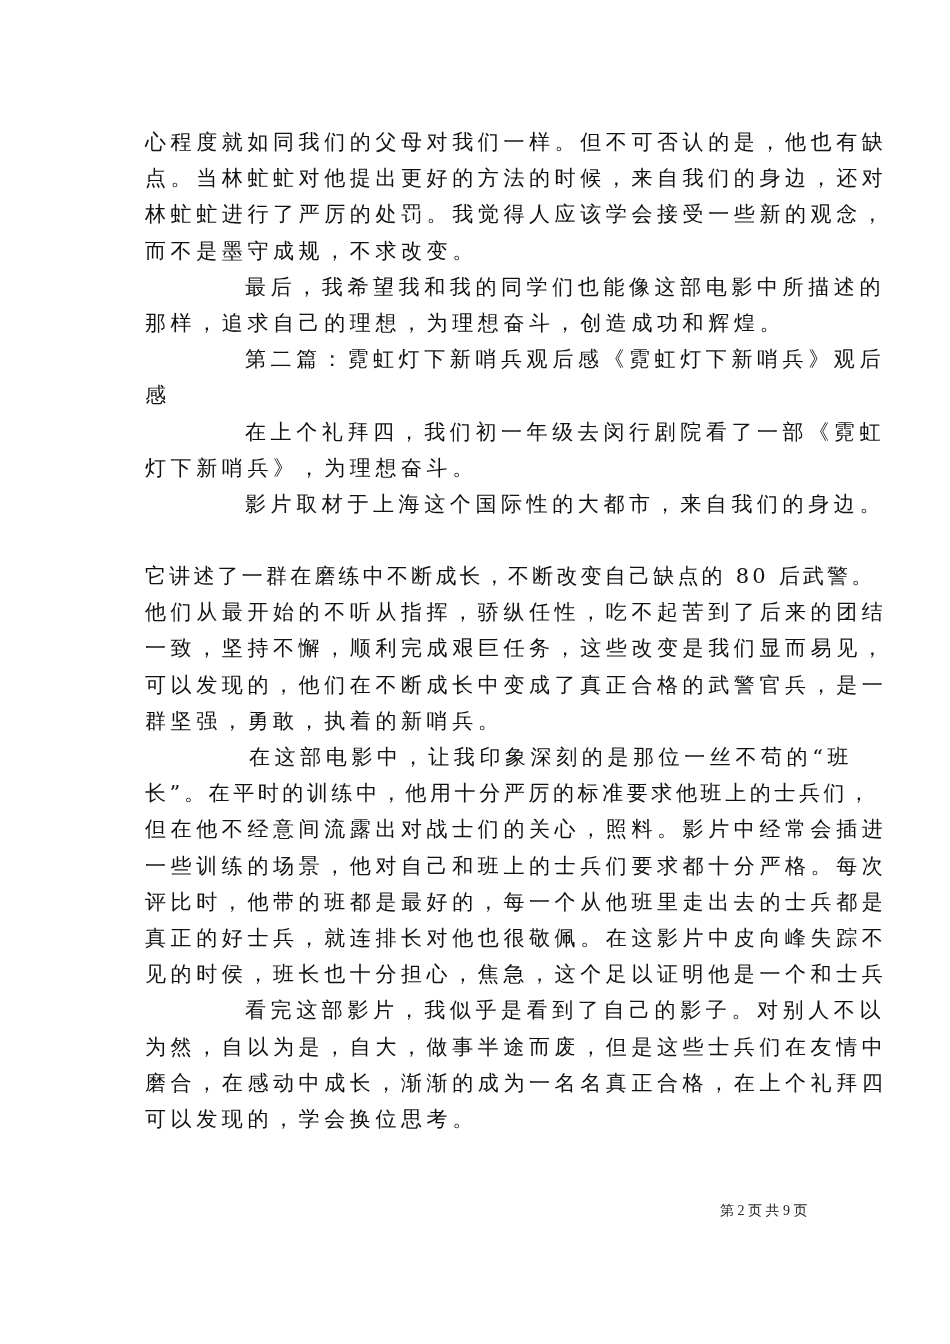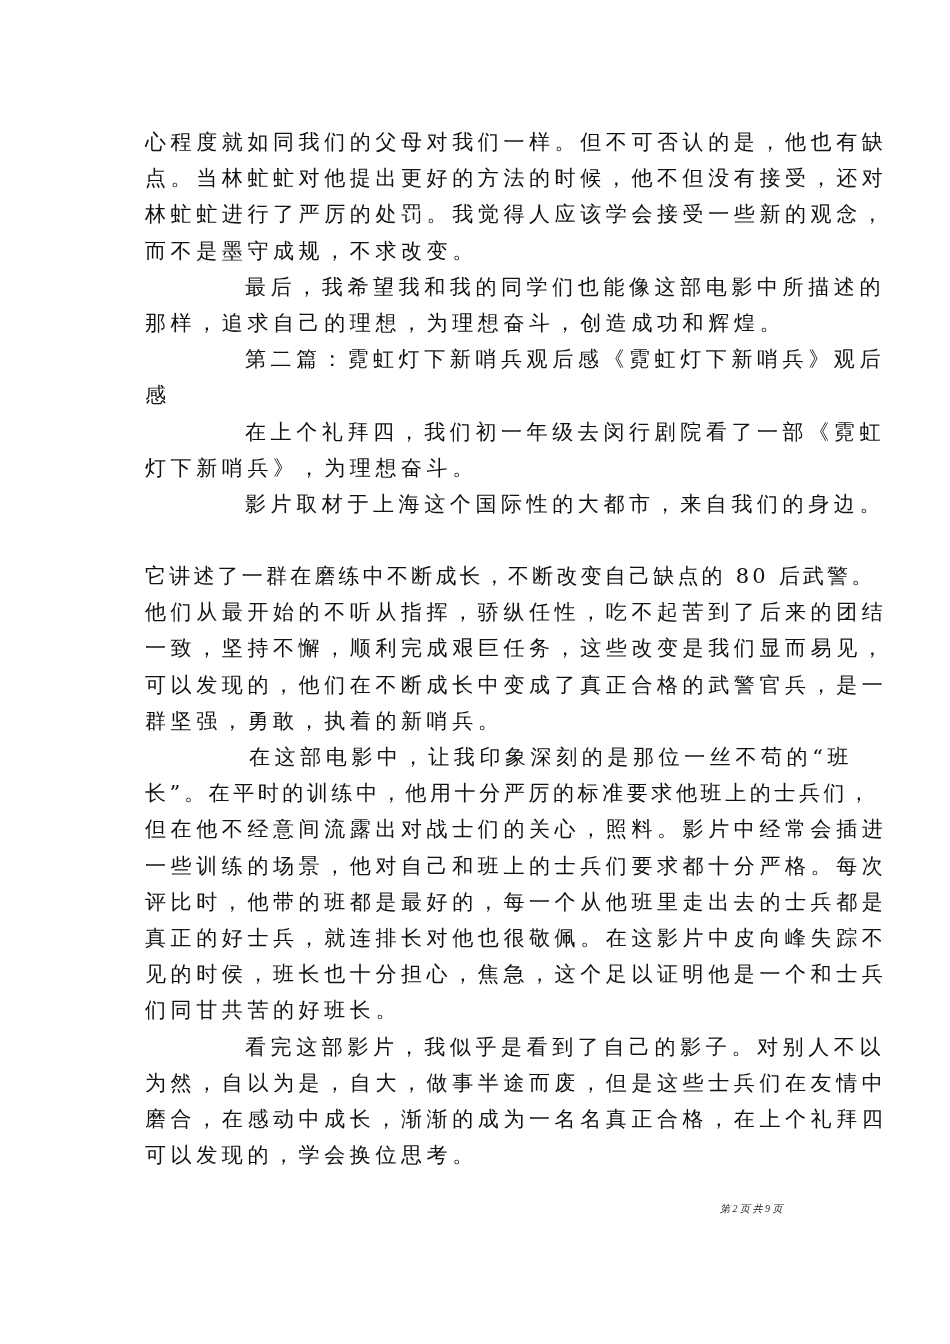--- a/index.html
+++ b/index.html
@@ -36,34 +36,33 @@
       white-space: nowrap;
       letter-spacing: 4.6px;
     }
     .indent {
       padding-left: 100px;
     }
     .footer {
       position: absolute;
       left: 720px;
       top: 1202px;
-      font-size: 10px;
+      font-size: 14px;
       color: #222222;
       font-family: "Liberation Serif", "DejaVu Serif", serif;
       white-space: nowrap;
-      font-style: italic;
     }
   </style>
 </head>
 <body>
 
 <div class="page">
   <div class="body-text">
     <div class="line">心程度就如同我们的父母对我们一样。但不可否认的是，他也有缺</div>
-    <div class="line">点。当林虻虻对他提出更好的方法的时候，他不但没有接受，还对</div>
+    <div class="line">点。当林虻虻对他提出更好的方法的时候，来自我们的身边，还对</div>
     <div class="line">林虻虻进行了严厉的处罚。我觉得人应该学会接受一些新的观念，</div>
     <div class="line">而不是墨守成规，不求改变。</div>
     <div class="line indent">最后，我希望我和我的同学们也能像这部电影中所描述的</div>
     <div class="line">那样，追求自己的理想，为理想奋斗，创造成功和辉煌。</div>
     <div class="line indent">第二篇：霓虹灯下新哨兵观后感《霓虹灯下新哨兵》观后</div>
     <div class="line">感</div>
     <div class="line indent">在上个礼拜四，我们初一年级去闵行剧院看了一部《霓虹</div>
     <div class="line">灯下新哨兵》，为理想奋斗。</div>
     <div class="line indent">影片取材于上海这个国际性的大都市，来自我们的身边。</div>
     <div class="line" style="letter-spacing:3.2px;margin-top:36px;">它讲述了一群在磨练中不断成长，不断改变自己缺点的 80 后武警。</div>
@@ -71,21 +70,20 @@
     <div class="line">一致，坚持不懈，顺利完成艰巨任务，这些改变是我们显而易见，</div>
     <div class="line">可以发现的，他们在不断成长中变成了真正合格的武警官兵，是一</div>
     <div class="line">群坚强，勇敢，执着的新哨兵。</div>
     <div class="line indent" style="padding-left:104px;">在这部电影中，让我印象深刻的是那位一丝不苟的“班</div>
     <div class="line" style="letter-spacing:3.6px;">长”。在平时的训练中，他用十分严厉的标准要求他班上的士兵们，</div>
     <div class="line">但在他不经意间流露出对战士们的关心，照料。影片中经常会插进</div>
     <div class="line">一些训练的场景，他对自己和班上的士兵们要求都十分严格。每次</div>
     <div class="line">评比时，他带的班都是最好的，每一个从他班里走出去的士兵都是</div>
     <div class="line">真正的好士兵，就连排长对他也很敬佩。在这影片中皮向峰失踪不</div>
     <div class="line">见的时侯，班长也十分担心，焦急，这个足以证明他是一个和士兵</div>
-    <div class="line">们同甘共苦的好班长。</div>
     <div class="line indent">看完这部影片，我似乎是看到了自己的影子。对别人不以</div>
     <div class="line">为然，自以为是，自大，做事半途而废，但是这些士兵们在友情中</div>
     <div class="line">磨合，在感动中成长，渐渐的成为一名名真正合格，在上个礼拜四</div>
     <div class="line">可以发现的，学会换位思考。</div>
   </div>
 
   <div class="footer">第 2 页 共 9 页</div>
 </div>
 
 </body></html>

